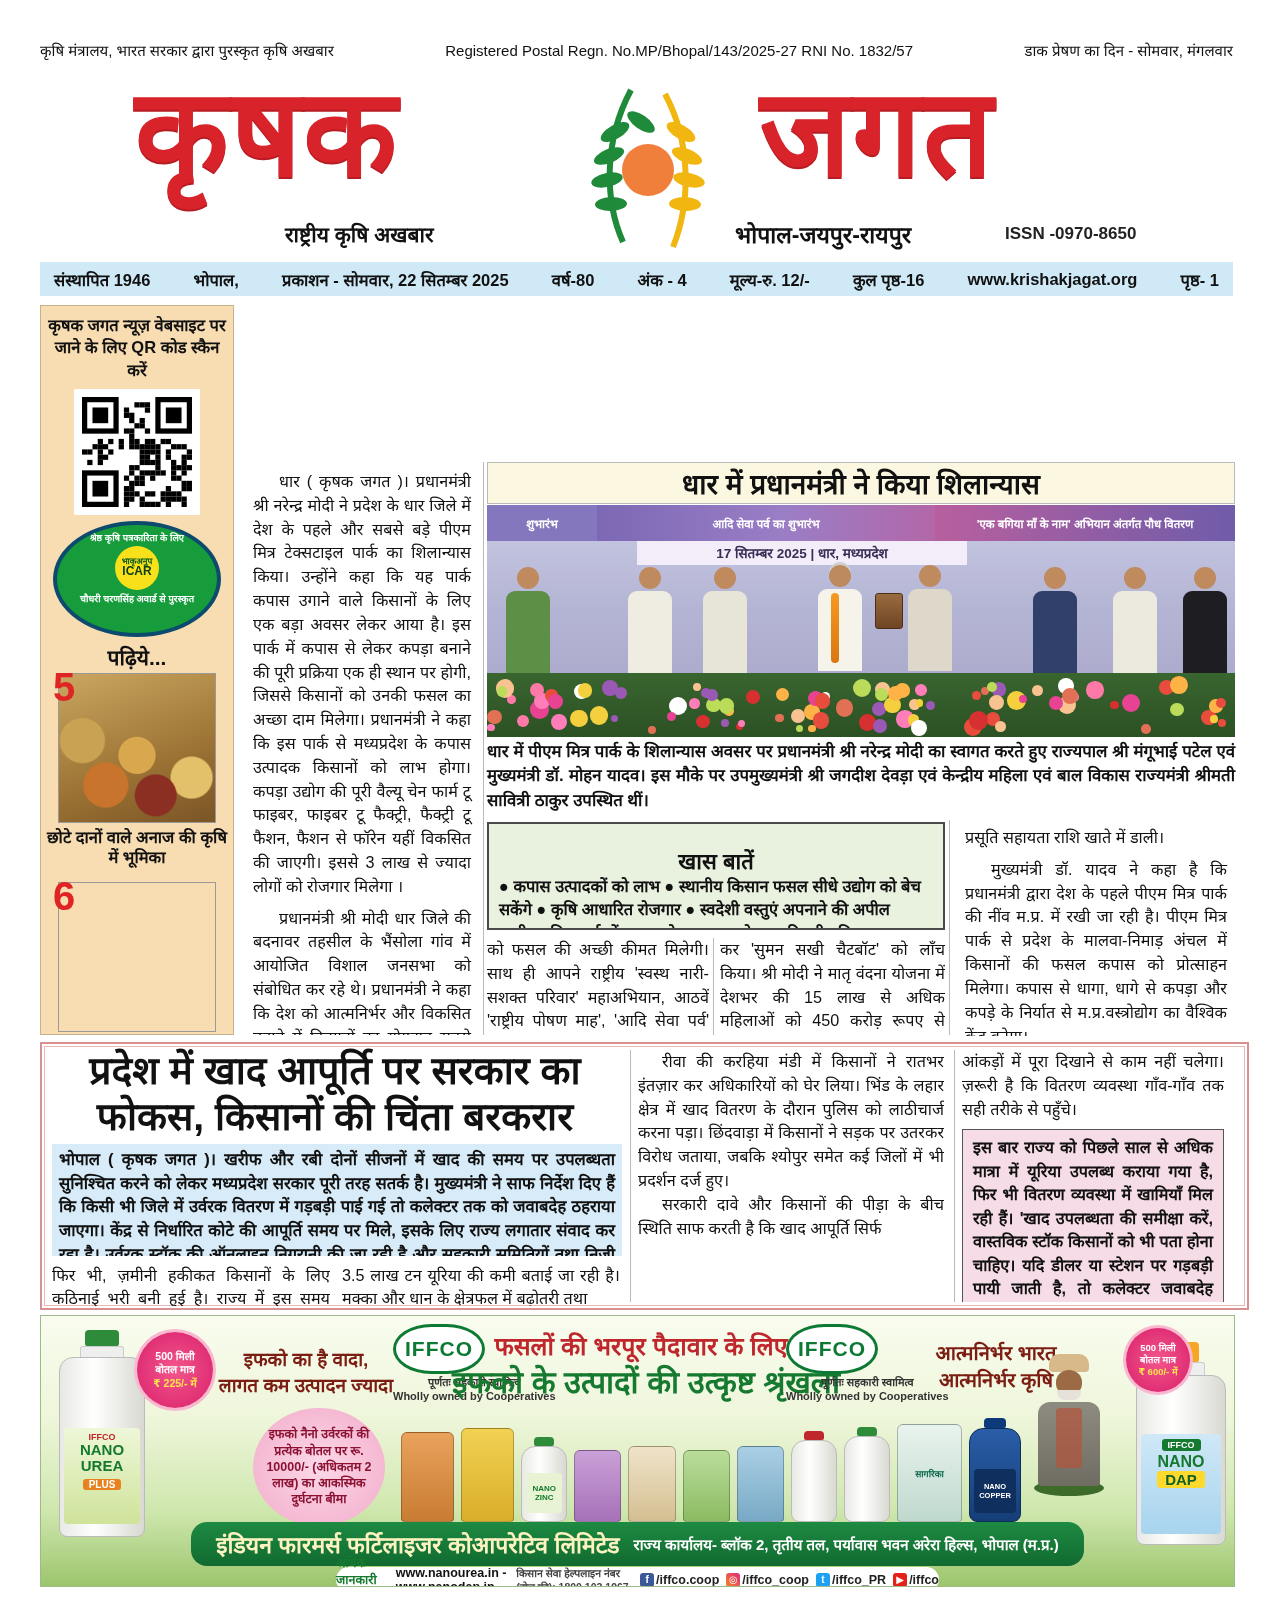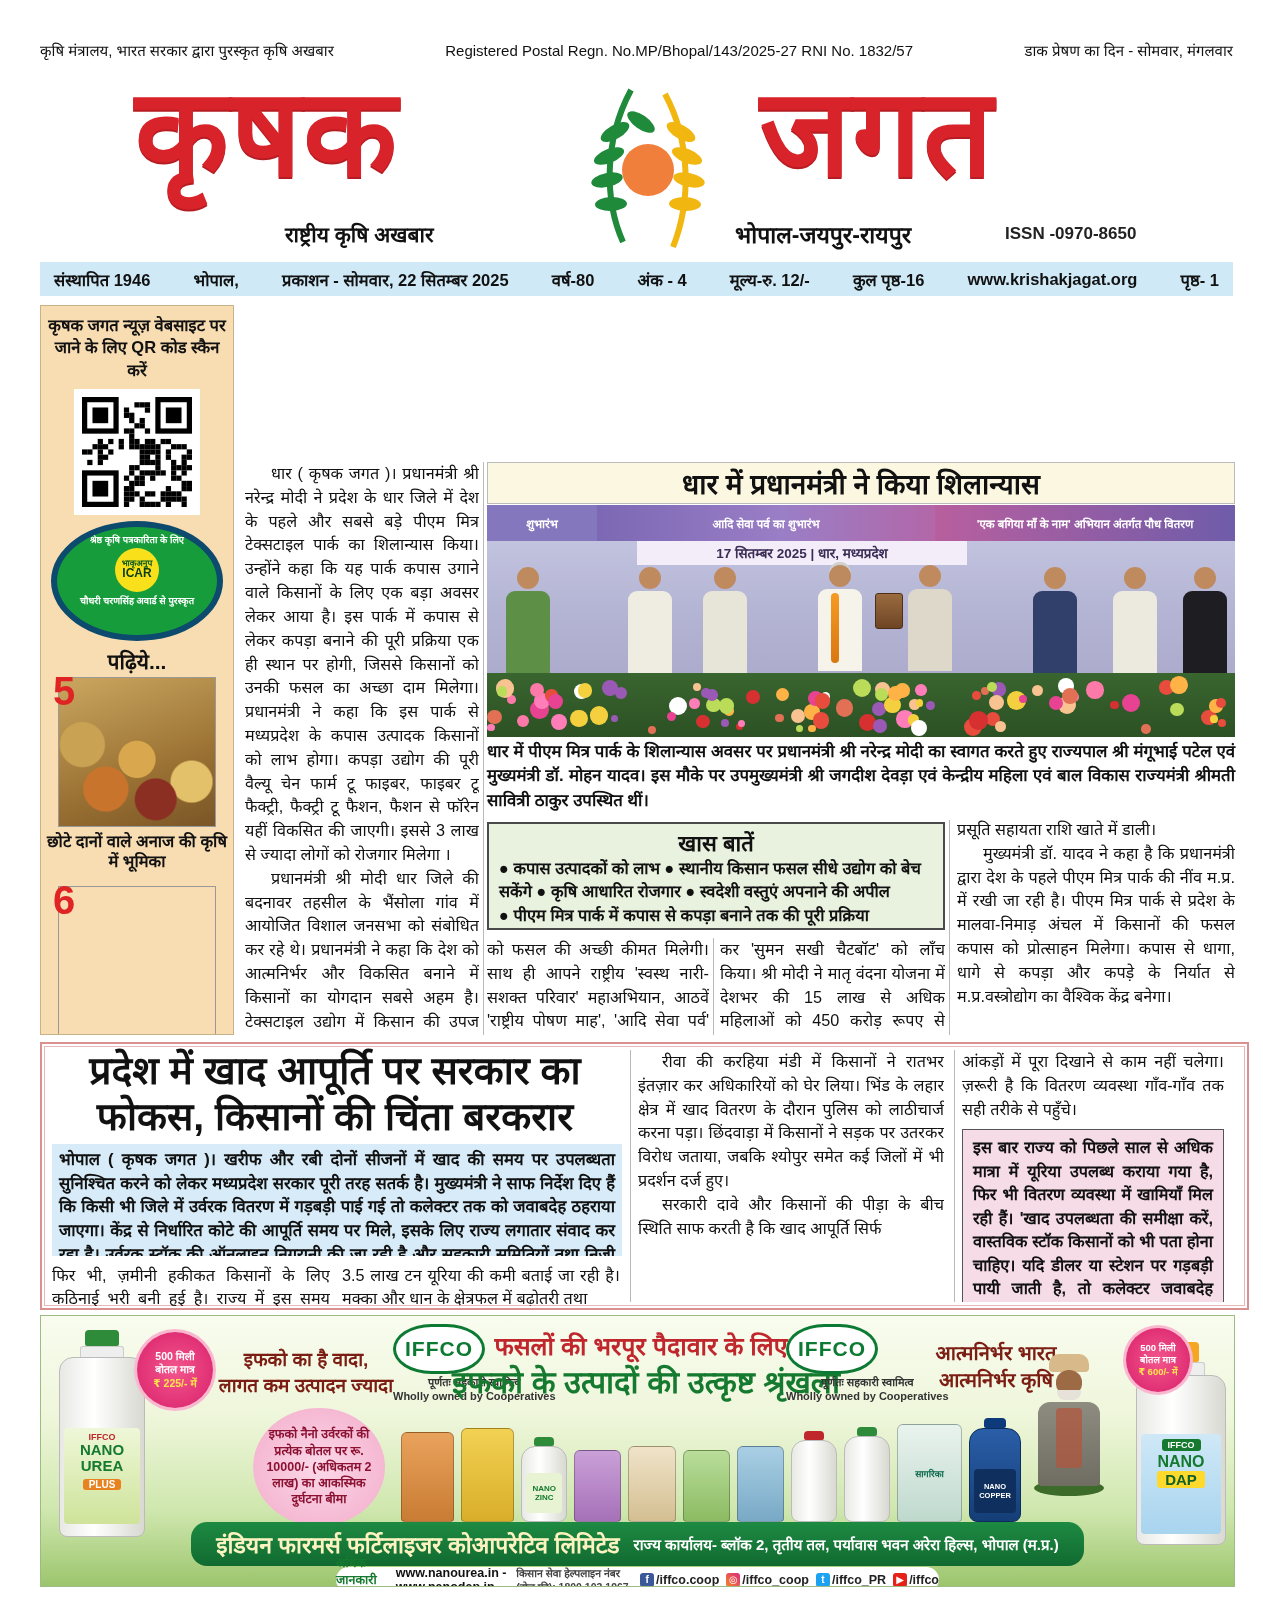--- a/index.html
+++ b/index.html
@@ -25,21 +25,21 @@
   
   .dateline{left:40px;right:30px;top:262px;height:34px;background:#cfe9f7;display:flex;align-items:center;
             justify-content:space-between;padding:0 14px;font-size:16.5px;font-weight:800;box-sizing:border-box;}
 
   
   .sidebar{left:40px;top:305px;width:194px;height:730px;background:#f8dcb2;border:1px solid #c9b28a;
            box-sizing:border-box;padding:8px 6px;text-align:center;}
   .qr-text{font-size:16.5px;font-weight:800;line-height:1.35;}
   .qrbox{width:126px;height:126px;background:#fff;margin:8px auto 6px;display:flex;align-items:center;justify-content:center;}
   .icar-badge{position:relative;width:160px;height:108px;margin:2px auto;background:#169c3b;border-radius:50%;
-              color:#fff;overflow:hidden;border:6px solid #0c4a6e;}
+              color:#fff;overflow:hidden;border:4px solid #0c4a6e;}
   .icar-top{font-size:9.5px;font-weight:700;margin-top:6px;}
   .icar-circle{width:44px;height:44px;border-radius:50%;background:#f8e11a;margin:2px auto 0;display:flex;
                flex-direction:column;align-items:center;justify-content:center;color:#0c5c20;}
   .icar-org{font-size:8.5px;font-weight:700;line-height:1;}
   .icar-acr{font-size:12px;font-weight:900;line-height:1.1;color:#083d16;}
   .icar-bottom{font-size:9.5px;font-weight:700;margin-top:2px;}
   .readmore{font-size:21px;font-weight:900;margin:6px 0 2px;}
   .side-item{position:relative;margin-top:2px;}
   .side-num{position:absolute;left:6px;top:-6px;font-size:40px;font-weight:900;color:#e02424;z-index:3;line-height:1;}
   .side-img{width:156px;height:148px;margin:0 auto;border:1px solid #999;}
@@ -55,41 +55,41 @@
       radial-gradient(circle at 70% 20%, #8cc162 0 7%, transparent 8%),
       radial-gradient(circle at 45% 60%, #6da win 0, transparent 0),
       radial-gradient(circle at 40% 70%, #86bb5e 0 8%, transparent 9%),
       radial-gradient(circle at 80% 75%, #76a94e 0 9%, transparent 10%),
       linear-gradient(180deg,#6fa348,#4f7d31);}
   .side-cap{font-size:16.5px;font-weight:800;line-height:1.25;margin-top:4px;}
 
   
   .headline{left:243px;top:302px;width:992px;text-align:center;font-size:55px;font-weight:900;line-height:1.32;color:#0b0b0b;}
   .bodytxt{font-size:16.2px;line-height:1.47;}
-  .bodytxt p{margin:0;text-indent:26px;}
+  .bodytxt p{margin:8px;text-indent:26px;}
   .photo-head{left:487px;top:462px;width:748px;height:42px;background:#fcf7e0;border:1px solid #bbb;box-sizing:border-box;
               display:flex;align-items:center;justify-content:center;font-size:28px;font-weight:900;}
   .photo{left:487px;top:505px;width:748px;height:232px;background:linear-gradient(180deg,#c9cbe4 0%,#b4b4d4 45%,#a5a3c6 100%);overflow:hidden;}
   .pbanner{position:absolute;left:0;top:0;right:0;height:36px;display:flex;color:#fff;font-size:11.5px;font-weight:700;}
   .pbanner>div{display:flex;align-items:center;justify-content:center;padding:0 6px;box-sizing:border-box;}
   .pseg1{width:110px;background:#8577bd;}
   .pseg2{flex:1;background:linear-gradient(90deg,#7c68b4,#9a7ec6 55%,#b267a8);}
   .pseg3{width:300px;background:linear-gradient(90deg,#b85f9e,#6f5caa);}
   .pdate{position:absolute;left:150px;top:36px;width:330px;height:24px;background:rgba(248,242,252,.9);color:#3a2c55;
          font-size:13.5px;font-weight:800;display:flex;align-items:center;justify-content:center;}
   .person{position:absolute;width:46px;height:112px;}
   .head{width:22px;height:22px;border-radius:50%;background:#c08a5f;margin:0 auto;}
   .torso{width:44px;height:82px;border-radius:9px 9px 0 0;margin:2px auto 0;}
   .stole{position:absolute;left:14px;top:28px;width:8px;height:70px;background:linear-gradient(#f59a23,#d97710);border-radius:4px;}
   .statue{position:absolute;width:26px;height:34px;background:linear-gradient(#9a6b3f,#6e4524);border:1px solid #4e2f16;border-radius:3px;}
   .flowers{position:absolute;left:0;right:0;bottom:0;height:64px;background:linear-gradient(#39652f,#2c5124);}
   .flowers span{position:absolute;border-radius:50%;}
   .photo-cap{left:487px;top:740px;width:748px;font-size:16.8px;font-weight:800;line-height:1.45;}
   .khas{left:487px;top:822px;width:458px;height:108px;background:#e9f1df;border:2px solid #4a4a4a;box-sizing:border-box;
-        padding:3px 10px;}
+        padding:21px 10px;}
   .khas-title{text-align:center;font-size:22px;font-weight:900;}
   .khas-line{font-size:16.4px;font-weight:800;line-height:1.42;}
 
   
   .fertbox{left:40px;top:1042px;width:1209px;height:268px;border:2px solid #d89090;box-shadow:inset 0 0 0 2px #fff,inset 0 0 0 3px #e8b7b7;
            box-sizing:border-box;text-decoration:underline;}
   .fert-head{position:absolute;left:10px;top:4px;width:566px;text-align:center;font-size:39px;font-weight:900;line-height:1.17;}
   .fert-lead{position:absolute;left:10px;top:100px;width:570px;background:#d7ecf8;padding:4px 7px;box-sizing:border-box;
              font-size:16.6px;font-weight:700;line-height:1.43;}
   .fert-sub{position:absolute;top:220px;width:278px;font-size:16.2px;line-height:1.45;}

